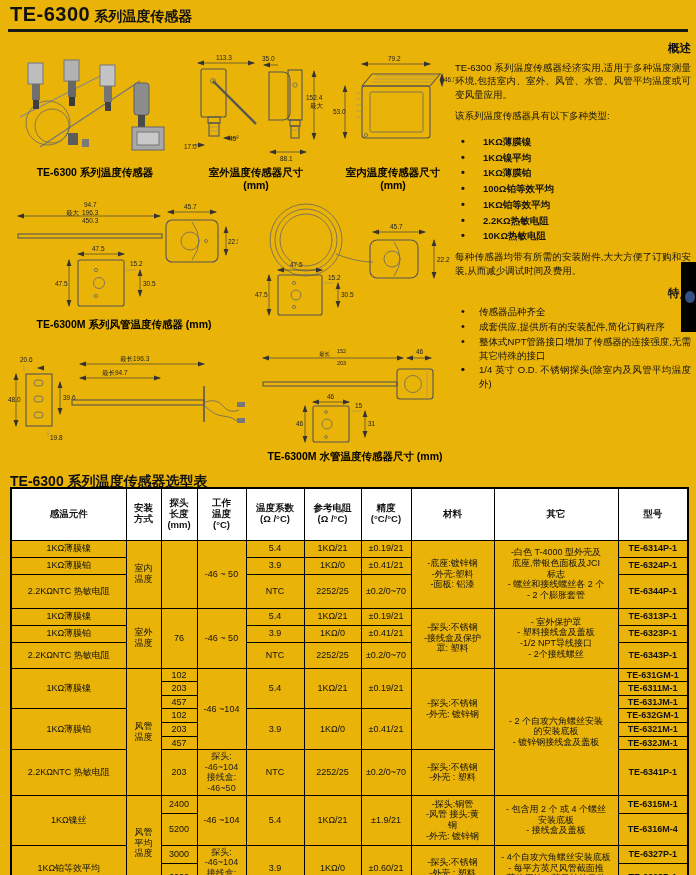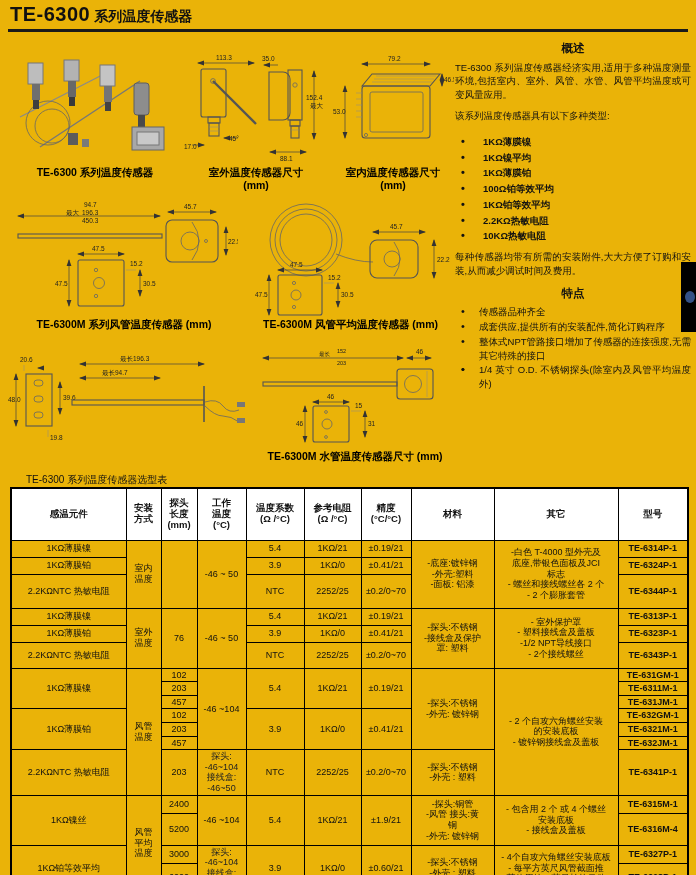--- a/index.html
+++ b/index.html
@@ -16,30 +16,30 @@
   
   .fig { position:absolute; }
   .fig-caption { position:absolute; font-weight:bold; font-size:10.5px; text-align:center; line-height:1.25; color:#000; }
   svg text { font-family:"Liberation Sans","DejaVu Sans",sans-serif; font-size:6.5px; fill:#222; }
   svg .o  { fill:none; stroke:#555; stroke-width:1.1; }
   svg .th { fill:none; stroke:#666; stroke-width:0.8; }
   svg .dm { stroke:#444; stroke-width:0.7; fill:none; }
   svg .xt { stroke:#888; stroke-width:0.5; }
   
   .right-col { position:absolute; left:455px; top:38px; width:236px; font-size:9.5px; line-height:1.45; text-align:justify; }
-  .sec-head { font-size:11.5px; font-weight:bold; margin:2px 0 4px 0; text-align:center; }
+  .sec-head { font-size:11.5px; font-weight:bold; margin:2px 0 4px 0; text-align:right; }
   .para { margin-bottom:7px; }
   .blist { margin-bottom:7px; }
   .bitem { position:relative; padding-left:24px; margin-bottom:1px; text-align:justify; }
   .bitem .dot { position:absolute; left:6px; top:-1px; font-size:11px; }
   .types .bitem { font-weight:bold; padding-left:28px; margin-bottom:2px; }
   .side-tab { position:absolute; left:681px; top:262px; width:15px; height:70px; background:#000; }
   .side-tab .glyph { position:absolute; left:4px; top:29px; width:10px; height:12px; border-radius:50%; background:#3d5f9e; opacity:0.85; }
   
-  .table-title { position:absolute; left:26px; top:473px; font-size:10px; font-weight:normal; }
+  .table-title { position:absolute; left:10px; top:473px; font-size:14px; font-weight:bold; }
   table.sel { position:absolute; left:10px; top:487px; width:677px; border-collapse:collapse; table-layout:fixed; }
   table.sel th, table.sel td { border:1px solid #000; white-space:pre-line; overflow:hidden; vertical-align:middle; }
   table.sel { border:2px solid #000; }
   table.sel thead th { font-size:9.5px; font-weight:bold; text-align:center; height:52px; line-height:1.15; background:#fff; }
   table.sel td { font-size:9px; text-align:center; padding:1px 2px; line-height:1.18; }
   td.mat { text-align:left; font-size:8.2px; line-height:1.22; padding-left:3px; }
   td.oth { text-align:left; font-size:8.2px; line-height:1.22; padding-left:3px; }
   td.mod { text-align:left; font-weight:bold; font-size:8.6px; padding-left:3px; white-space:nowrap; }
   td.tiny { font-size:6px; line-height:1.25; text-align:left; padding-left:2px; color:#222; }
   tr.h17 { height:17px; } tr.h26 { height:26px; } tr.h34 { height:34px; }
@@ -200,21 +200,20 @@
     <circle cx="46" cy="87" r="1.6" class="th"></circle>
     <circle cx="46" cy="111" r="1.6" class="th"></circle>
     <circle cx="48" cy="99" r="5" class="th"></circle>
     <line x1="21" y1="79" x2="21" y2="119" class="dm" marker-start="url(#ar)" marker-end="url(#ar)"></line>
     <text x="7" y="101">47.5</text>
     <line x1="76" y1="87" x2="86" y2="87" class="xt"></line>
     <text x="80" y="84">15.2</text>
     <line x1="90" y1="87" x2="90" y2="111" class="dm" marker-start="url(#ar)" marker-end="url(#ar)"></line>
     <text x="93" y="101">30.5</text>
   </svg>
-  <div class="fig-caption" style="left:248px;top:318px;width:205px">TE-6300M 风管平均温度传感器 (mm)</div>
 
   <svg class="fig" style="left:8px;top:350px" width="240" height="100" viewBox="0 0 240 100">
     <text x="12" y="12">20.6</text>
     <line x1="16" y1="15" x2="16" y2="21" class="xt"></line>
     <line x1="30" y1="18" x2="36" y2="18" class="dm" marker-start="url(#ar)"></line>
     <rect x="18" y="24" width="26" height="52" class="o"></rect>
     <rect x="26" y="30" width="9" height="6" rx="3" class="th"></rect>
     <rect x="26" y="46" width="9" height="6" rx="3" class="th"></rect>
     <rect x="26" y="62" width="9" height="6" rx="3" class="th"></rect>
     <line x1="8" y1="24" x2="8" y2="76" class="dm" marker-start="url(#ar)" marker-end="url(#ar)"></line>

